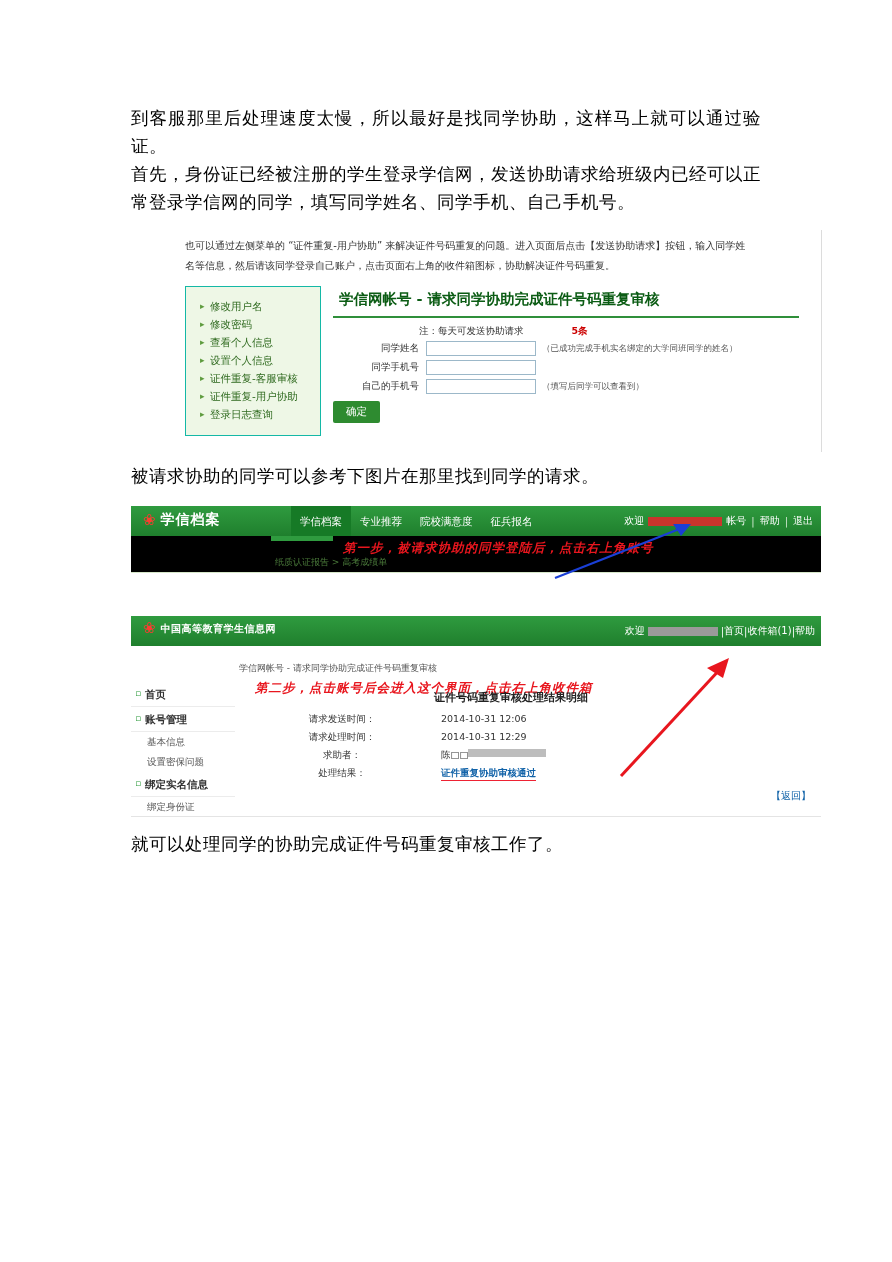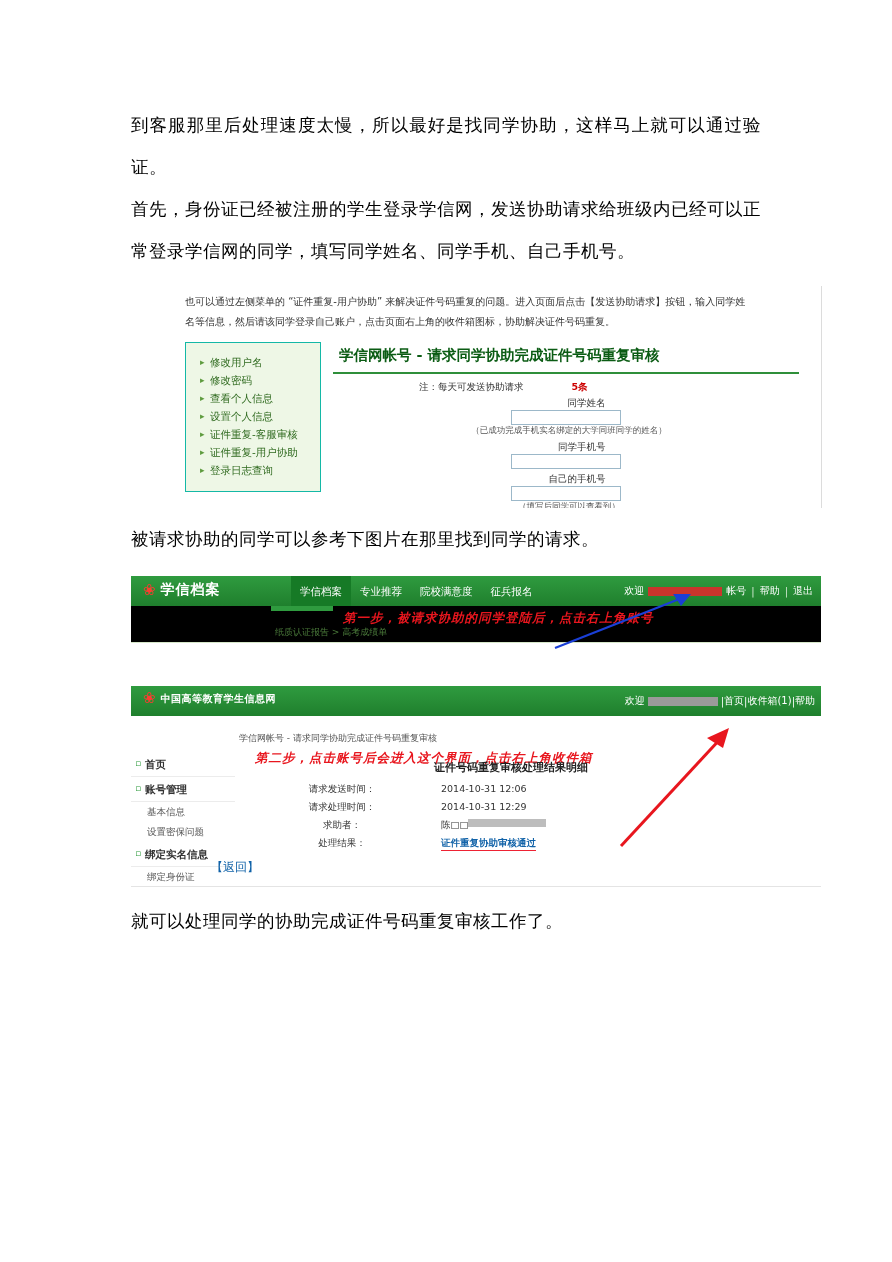--- a/index.html
+++ b/index.html
@@ -22,21 +22,21 @@
     padding: 0;
   }
   .doc-body {
     position: absolute;
     left: 131px;
     top: 104px;
     width: 630px;
   }
   .para {
     font-size: 17.5px;
-    line-height: 42px;
+    line-height: 28px;
     letter-spacing: 0.5px;
     color: #000;
     margin: 0 0 0 0;
     text-align: justify;
     font-family: "DejaVu Sans", "Liberation Sans", sans-serif;
   }
   .para + .para { margin-top: 0; }
 
   
   .fig1 {
@@ -113,21 +113,20 @@
     padding: 7px 0 3px 0;
     margin-left: 86px;
   }
   .form-note b { color: #c00; margin-left: 48px; }
   .form-row {
     display: flex;
     align-items: center;
     margin-bottom: 4px;
     font-size: 9.5px;
     color: #333;
-    flex-direction: column;
   }
   .form-row .lbl {
     width: 86px;
     text-align: right;
     padding-right: 7px;
     color: #333;
     white-space: nowrap;
   }
   .form-row input.box {
     width: 104px;
@@ -342,22 +341,22 @@
     font-weight: bold;
     border-bottom: 1px solid #e23;
   }
   .redact-inline {
     display: inline-block;
     height: 8px; width: 78px;
     background: #bdbdbd;
     vertical-align: middle;
   }
   .f3-back {
-    text-align: left;
-    font-size: 12px;
+    text-align: right;
+    font-size: 10px;
     color: #1062a8;
     margin-top: 8px;
     margin-left: -40px;
   }
   .anno2 { left: 124px; top: 34px; font-size: 12.5px; }
   .nav-right2 {
     position: absolute;
     right: 6px; top: 0;
     height: 30px;
     display: flex; align-items: center;

